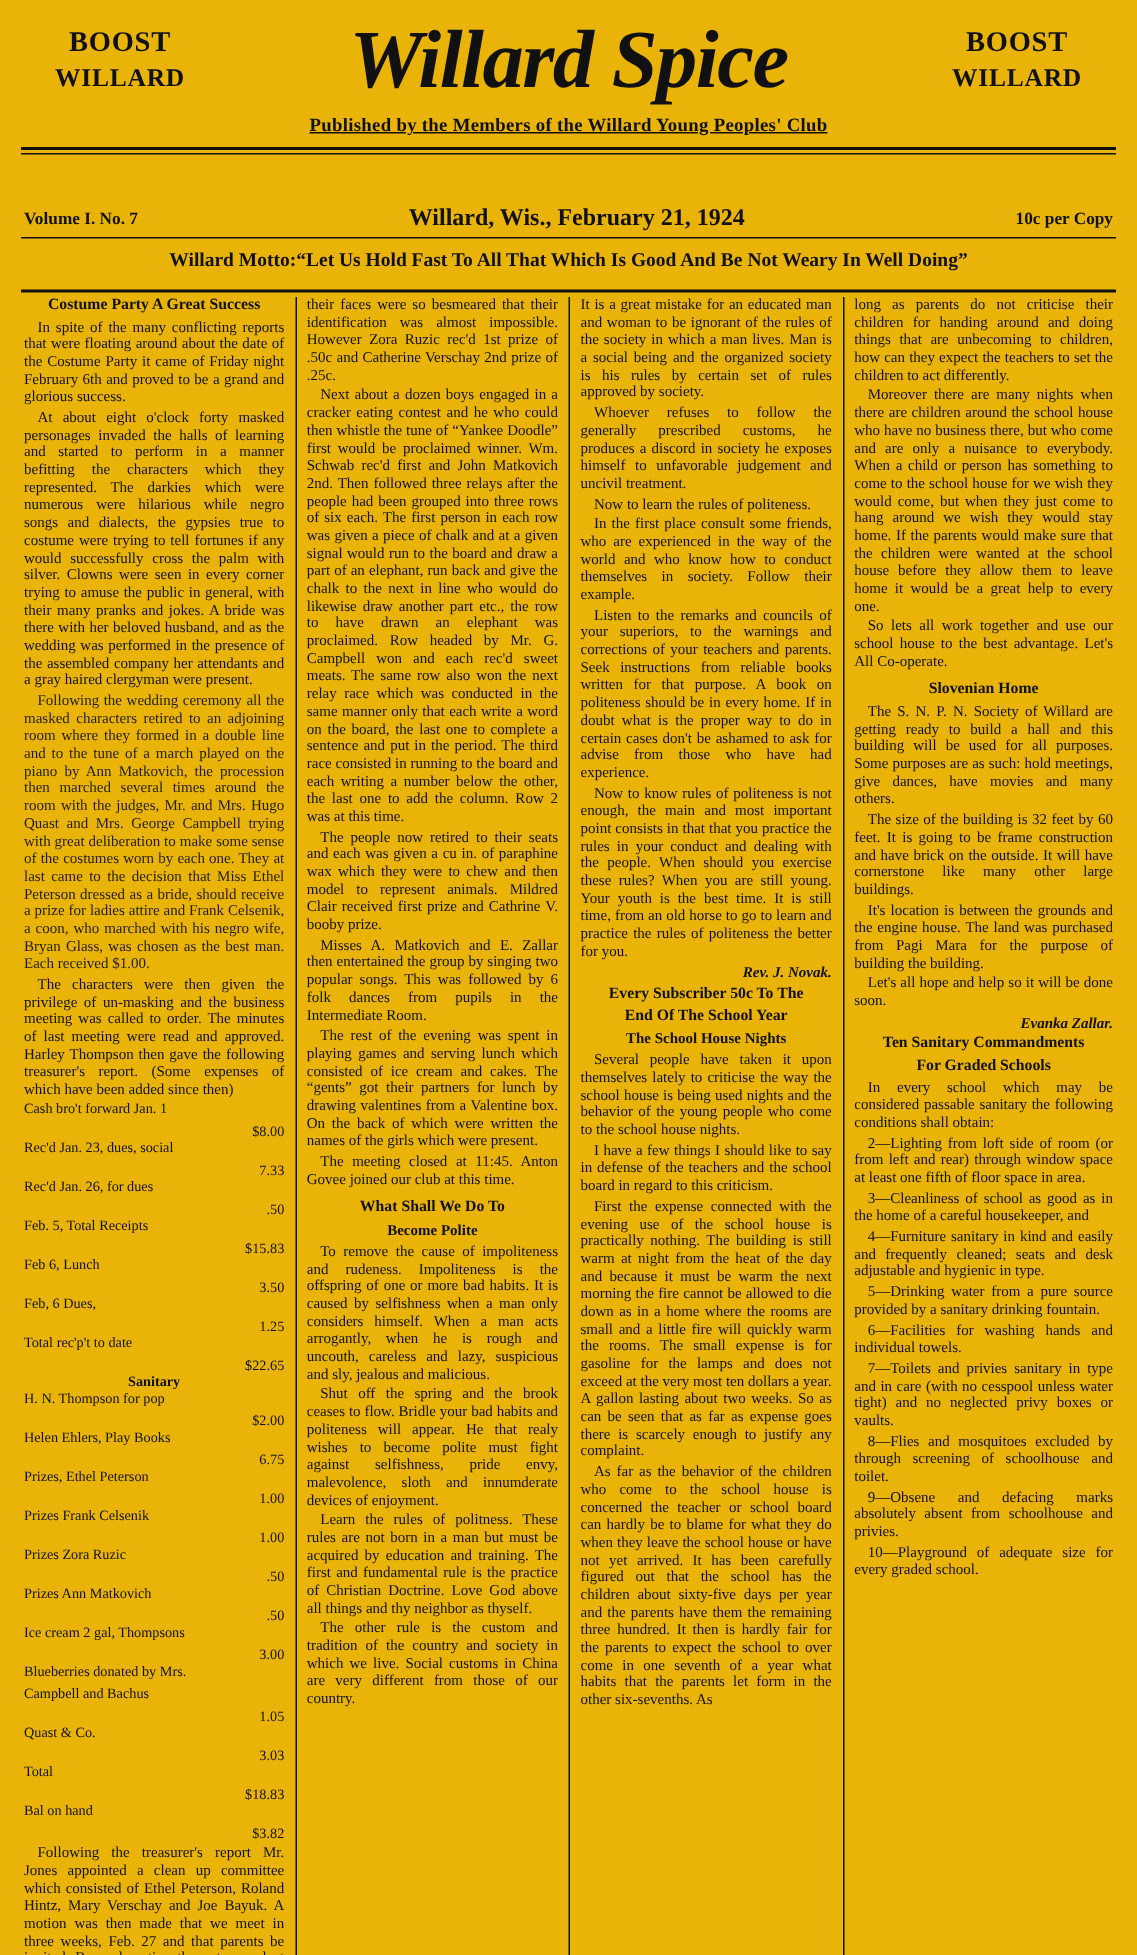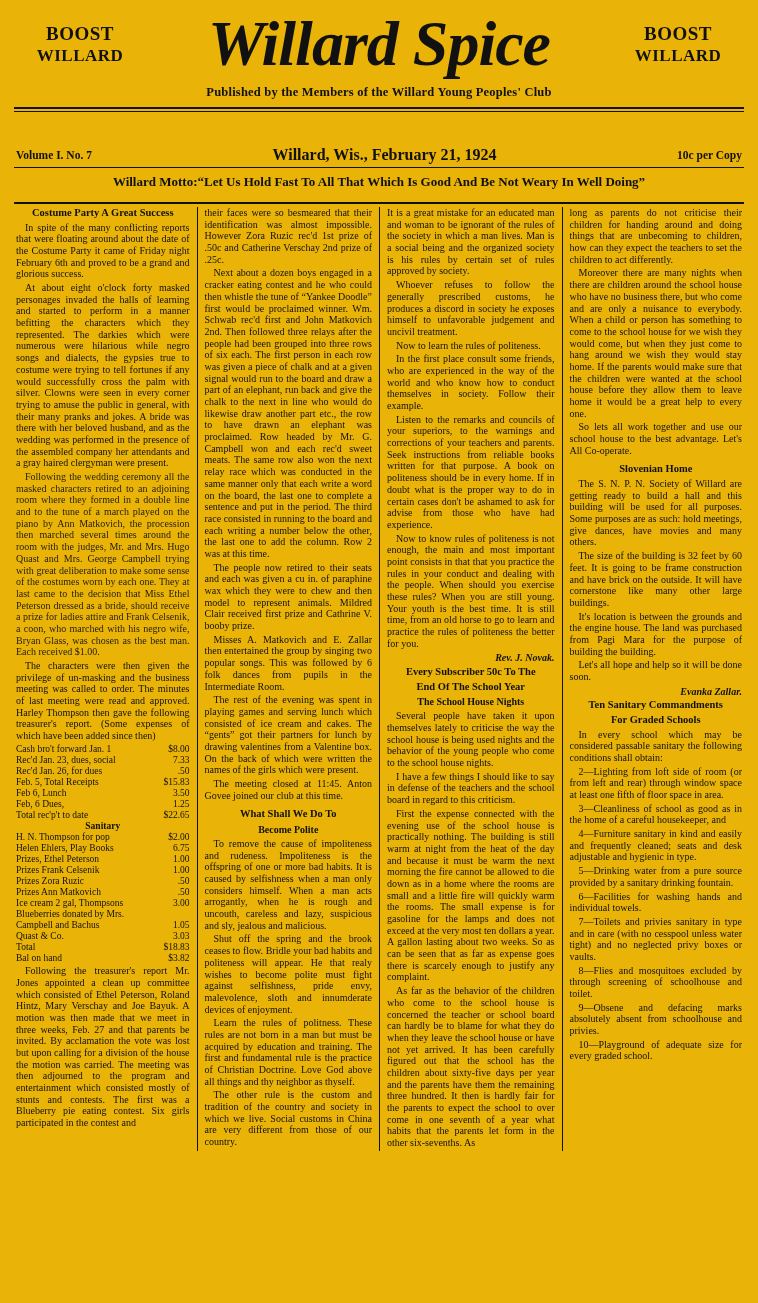--- a/index.html
+++ b/index.html
@@ -32,31 +32,32 @@
     text-align:center;
     letter-spacing:.5px;
     width:120px;
   }
   .boost div:last-child{font-size:17px;}
   .title{
     flex:1;
     text-align:center;
     font-family:"Liberation Serif", serif;
     font-weight:bold;
-    font-size:64px;
+    font-size:55px;
     line-height:1;
     letter-spacing:-1px;
     font-style:italic;
   }
   .subtitle{
     text-align:center;
     font-size:12.5px;
     font-weight:bold;
     margin-top:9px;
     letter-spacing:.2px;
+    text-decoration:underline;
   }
   .rule-thick{border:0;border-top:2px solid #111;margin:7px 0 0 0;}
   .rule-thin{border:0;border-top:1px solid #111;margin:0;}
   .infobar{
     display:flex;
     justify-content:space-between;
     align-items:center;
     font-size:11.5px;
     font-weight:bold;
     padding:3px 2px 3px 2px;
@@ -117,21 +118,21 @@
     font-size:9.5px;
     line-height:1.16;
     margin:1px 0;
   }
   .ledger .row{
     display:flex;
     justify-content:space-between;
   }
   .ledger .row span:first-child{padding-right:4px;}
   .ledger .lbl{text-align:left;}
-  .ledger .amt{text-align:right;white-space:nowrap;}
+  .ledger .amt{text-align:right;white-space:nowrap;margin-top:15px;}
   .ledger .hdr{text-align:center;font-weight:bold;}
   .numlist{margin:0;padding:0;list-style:none;}
   .numlist li{margin:0 0 2px 0;text-indent:9px;}
   .smudge{opacity:.92;}
 </style>
 </head>
 <body>
 
 <div class="page">
 

